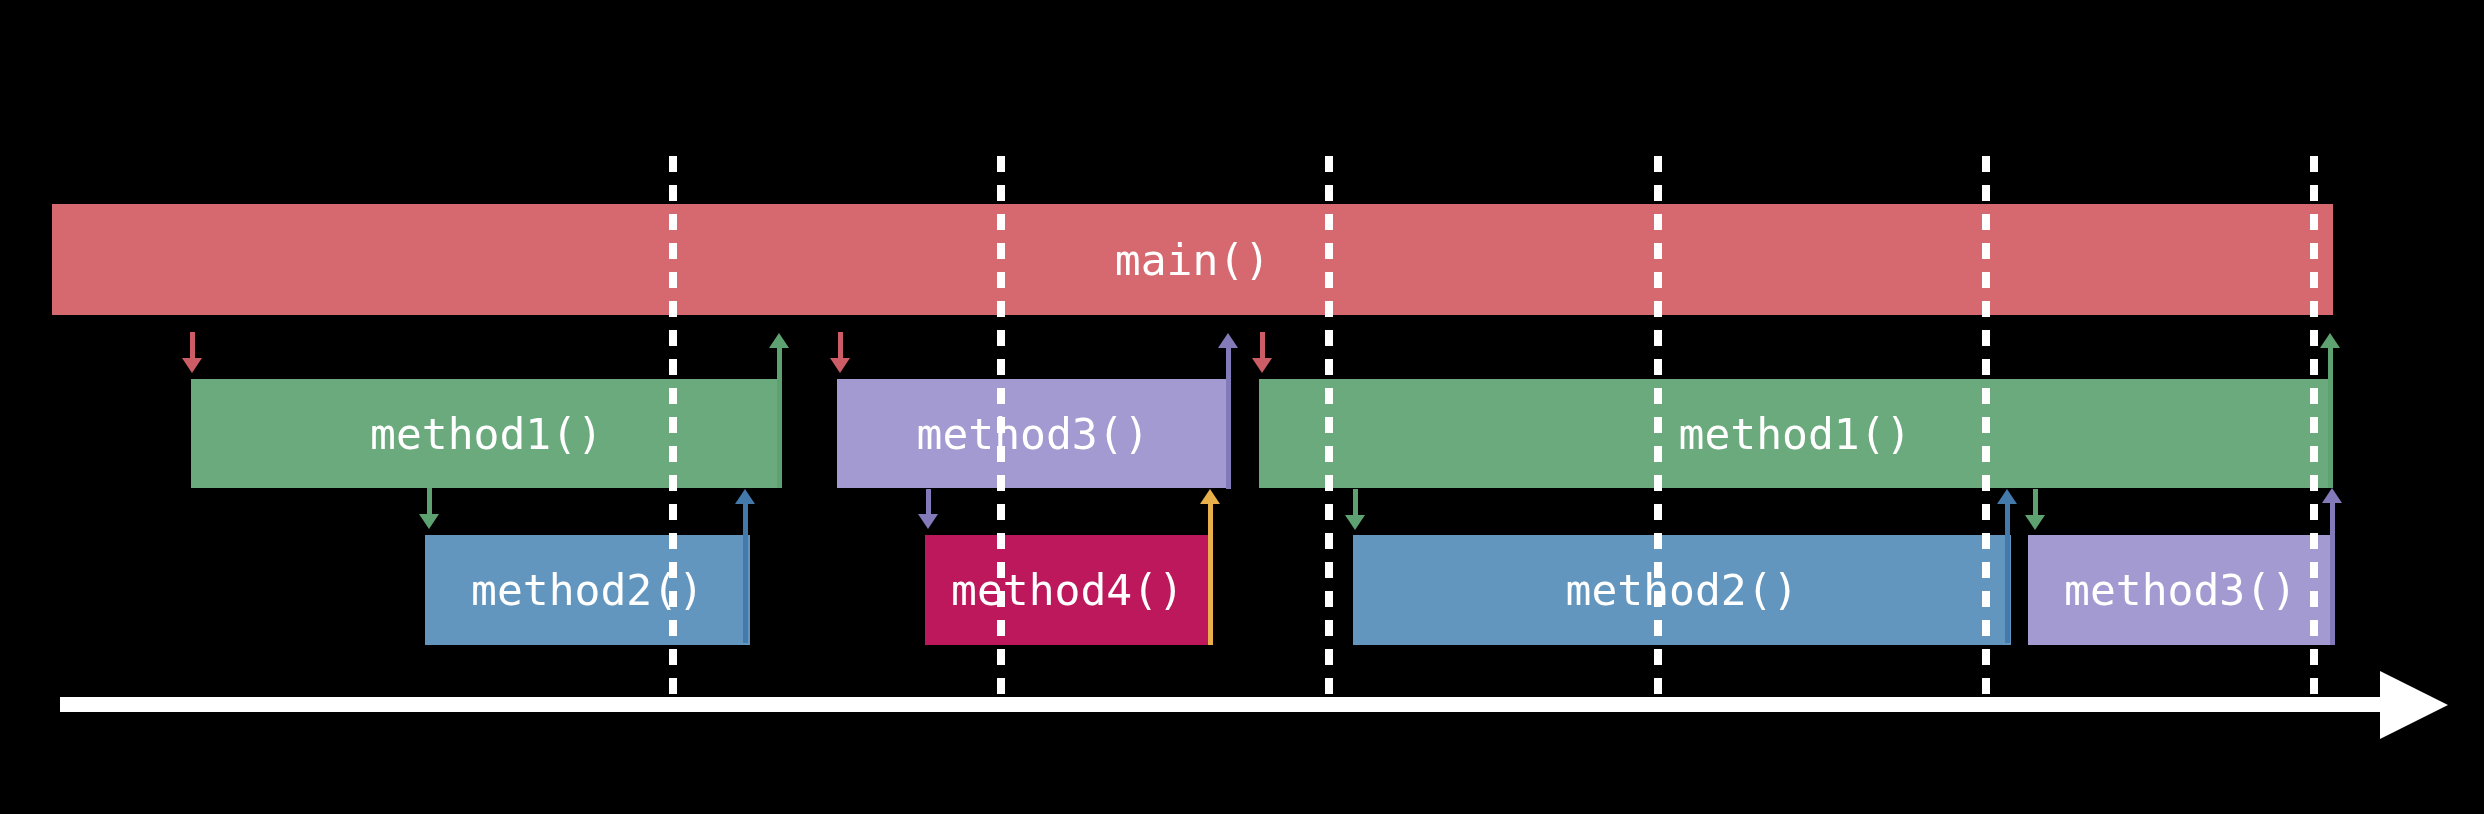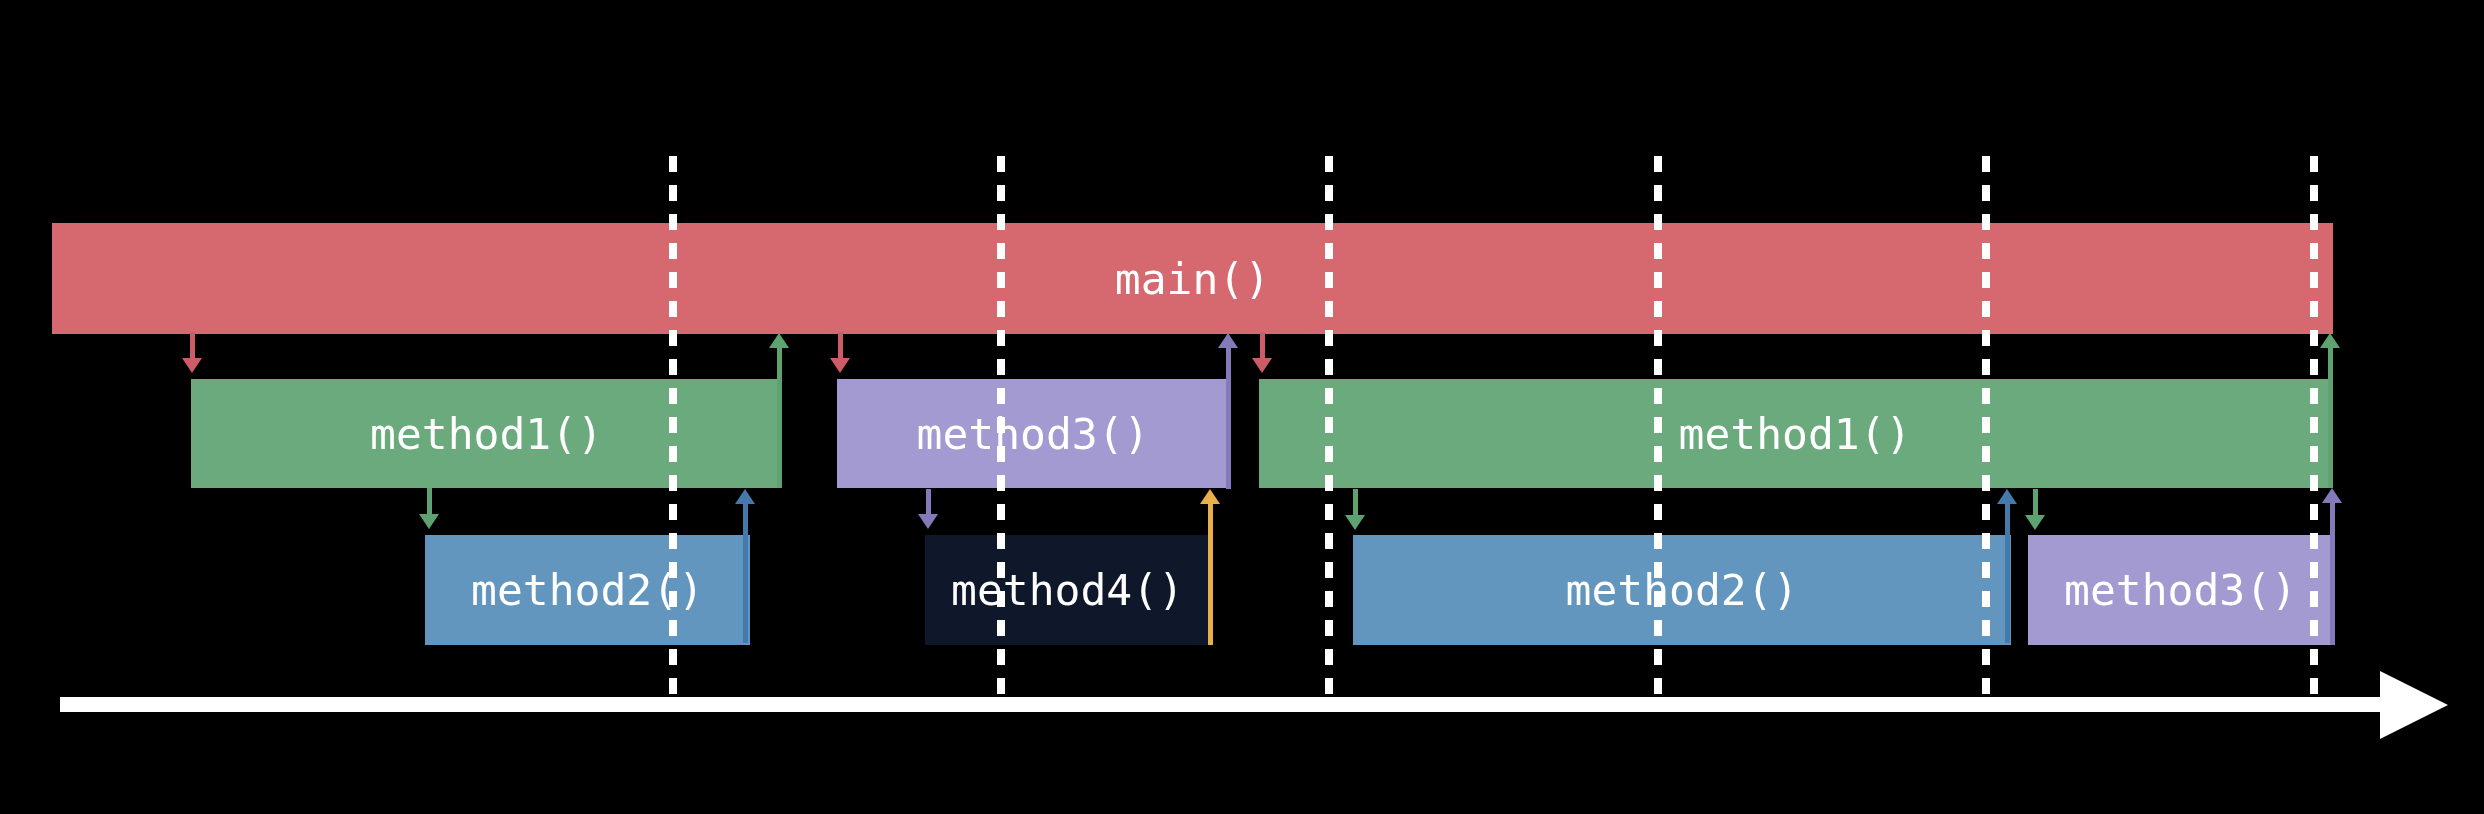--- a/index.html
+++ b/index.html
@@ -57,36 +57,36 @@
     position: absolute;
     width: 0;
     height: 0;
     z-index: 2;
   }
 </style>
 </head>
 <body>
 
 <div id="canvas" style="width: 2484px; height: 814px; background: rgb(0, 0, 0);">
-    <div class="bar" style="left: 52px; top: 223px; width: 2281px; height: 111px; background: rgb(213, 105, 111);">
+    <div class="bar" style="left: 52px; top: 204px; width: 2281px; height: 111px; background: rgb(213, 105, 111);">
       <span class="bar-label">main()</span>
     </div>
     <div class="bar" style="left: 191px; top: 379px; width: 591px; height: 109px; background: rgb(107, 170, 124);">
       <span class="bar-label">method1()</span>
     </div>
     <div class="bar" style="left: 837px; top: 379px; width: 392px; height: 109px; background: rgb(162, 154, 208);">
       <span class="bar-label">method3()</span>
     </div>
     <div class="bar" style="left: 1259px; top: 379px; width: 1072px; height: 109px; background: rgb(107, 170, 124);">
       <span class="bar-label">method1()</span>
     </div>
     <div class="bar" style="left: 425px; top: 535px; width: 325px; height: 110px; background: rgb(99, 150, 191);">
       <span class="bar-label">method2()</span>
     </div>
-    <div class="bar" style="left: 925px; top: 535px; width: 285px; height: 110px; background: #0f172a;">
+    <div class="bar" style="left: 925px; top: 535px; width: 285px; height: 110px; background: #be185d;">
       <span class="bar-label">method4()</span>
     </div>
     <div class="bar" style="left: 1353px; top: 535px; width: 658px; height: 110px; background: rgb(99, 150, 191);">
       <span class="bar-label">method2()</span>
     </div>
     <div class="bar" style="left: 2028px; top: 535px; width: 305px; height: 110px; background: rgb(162, 154, 208);">
       <span class="bar-label">method3()</span>
     </div>
     <div class="sample-line" style="left: 669px; top: 156px; width: 8px; height: 541px; background: repeating-linear-gradient(rgb(255, 255, 255) 0px, rgb(255, 255, 255) 16px, transparent 16px, transparent 29px);"></div>
     <div class="sample-line" style="left: 997px; top: 156px; width: 8px; height: 541px; background: repeating-linear-gradient(rgb(255, 255, 255) 0px, rgb(255, 255, 255) 16px, transparent 16px, transparent 29px);"></div>

